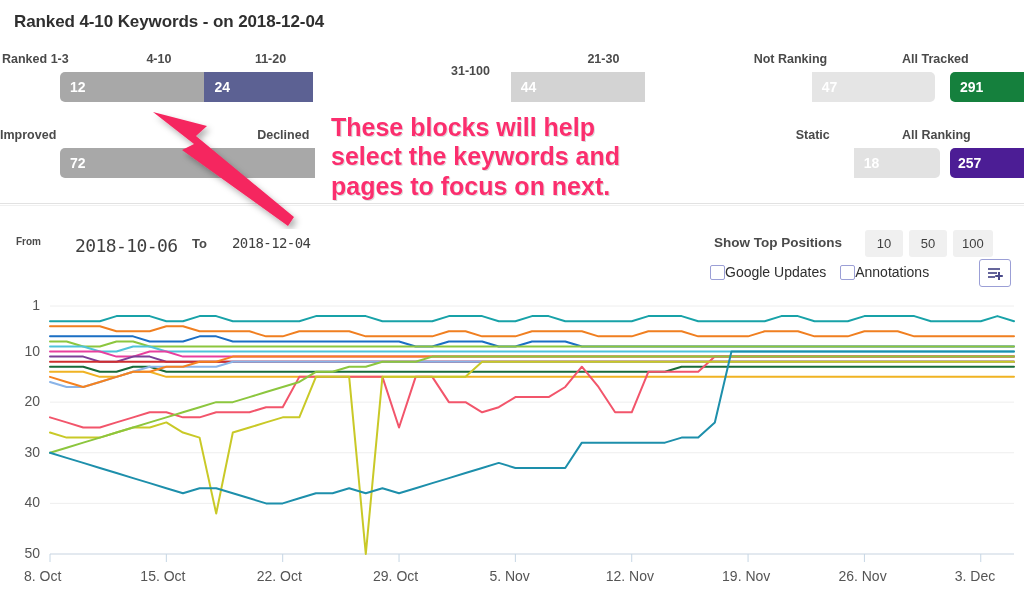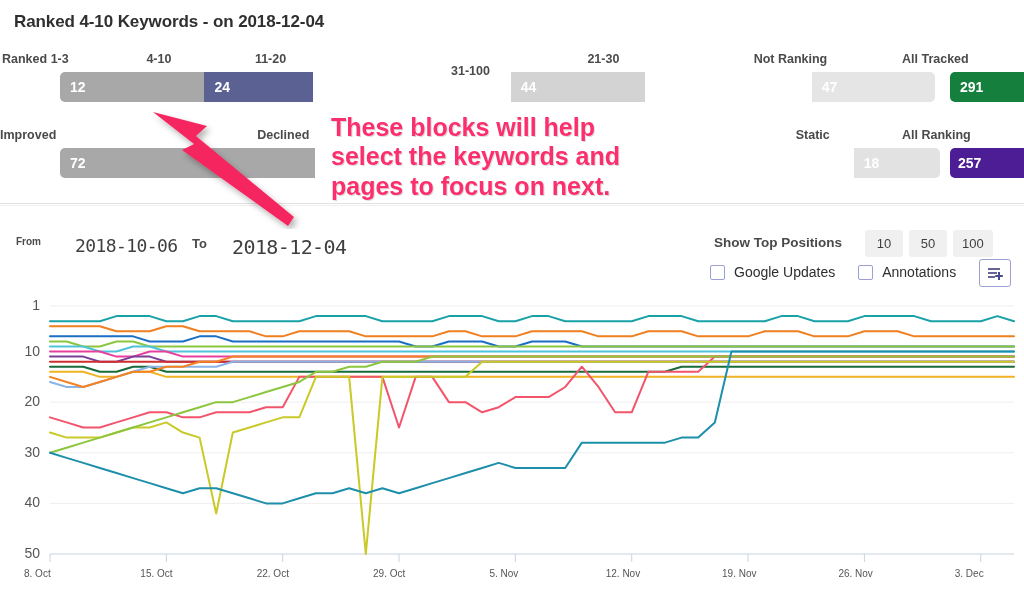--- a/index.html
+++ b/index.html
@@ -41,57 +41,57 @@
 
   
   .divider{position:absolute;left:0;top:203px;width:1024px;height:1px;background:#e2e2e2;}
   .divider2{position:absolute;left:0;top:205px;width:1024px;height:1px;background:#f0f0f0;}
 
   
   .controls{position:absolute;left:0;top:226px;width:1024px;height:70px;}
   .ctl-from-label{position:absolute;left:16px;top:10px;font-size:10px;font-weight:bold;color:#4a4a4a;}
   .ctl-date1{position:absolute;left:75px;top:9px;font-size:18px;color:#3f3f3f;font-family:"DejaVu Sans Mono", monospace;letter-spacing:-0.6px;}
   .ctl-to-label{position:absolute;left:192px;top:10px;font-size:13px;font-weight:bold;color:#4a4a4a;}
-  .ctl-date2{position:absolute;left:232px;top:9px;font-size:20px;color:#3f3f3f;font-family:"DejaVu Sans Mono", monospace;letter-spacing:-0.6px;}
+  .ctl-date2{position:absolute;left:232px;top:9px;font-size:14px;color:#3f3f3f;font-family:"DejaVu Sans Mono", monospace;letter-spacing:-0.6px;}
 
   .period-btns{position:absolute;left:345px;top:4px;display:flex;gap:6px;}
   .pbtn{
     background:#f0f0f0;border:none;border-radius:3px;
     height:28px;min-width:40px;padding:0 12px;
     font-size:13px;color:#8a8a8a;font-family:"Liberation Sans", sans-serif;
     display:flex;align-items:center;justify-content:center;cursor:pointer;
   }
   .pbtn.dark{color:#3f3f3f;}
 
   .showtop-label{position:absolute;left:714px;top:9px;font-size:13.5px;font-weight:bold;color:#4a4a4a;}
   .top-btns{position:absolute;left:865px;top:4px;display:flex;gap:6px;}
   .tbtn{
     background:#f0f0f0;border:none;border-radius:3px;height:27px;min-width:38px;padding:0 9px;
     font-size:13px;color:#3f3f3f;font-family:"Liberation Sans", sans-serif;
     display:flex;align-items:center;justify-content:center;cursor:pointer;
   }
 
-  .checkrow{position:absolute;left:710px;top:38px;display:flex;align-items:center;gap:9px;}
+  .checkrow{position:absolute;left:710px;top:38px;display:flex;align-items:center;}
   .cbox{
     width:15px;height:15px;border:1.6px solid #9b9fd6;border-radius:2px;background:#fff;
     display:inline-block;cursor:pointer;box-sizing:border-box;
   }
   .clabel{font-size:14px;color:#2e2e2e;margin-right:14px;}
   .ann-btn{
     position:absolute;left:979px;top:33px;
     width:30px;height:26px;border:1.5px solid #9b9fd6;border-radius:3px;background:#fff;
     display:flex;align-items:center;justify-content:center;cursor:pointer;
   }
 
   
   .chart-area{position:absolute;left:0;top:296px;width:1024px;height:306px;background:#fff;}
   .ylab{
     position:absolute;right:0;font-size:14px;color:#555;text-align:right;width:40px;
   }
-  .xlab{position:absolute;font-size:10px;color:#555;white-space:nowrap;}
+  .xlab{position:absolute;font-size:14px;color:#555;white-space:nowrap;}
 
   
   .anno-text{
     position:absolute;left:331px;top:113px;width:300px;
     font-size:25px;font-weight:bold;line-height:1.17;
     color:#fb2e6e;
     -webkit-text-stroke:1px #ffffff;
     paint-order:stroke fill;
     text-shadow:0 0 2px #fff, 1px 1px 0 rgba(0,0,0,.18);
     pointer-events:none;

